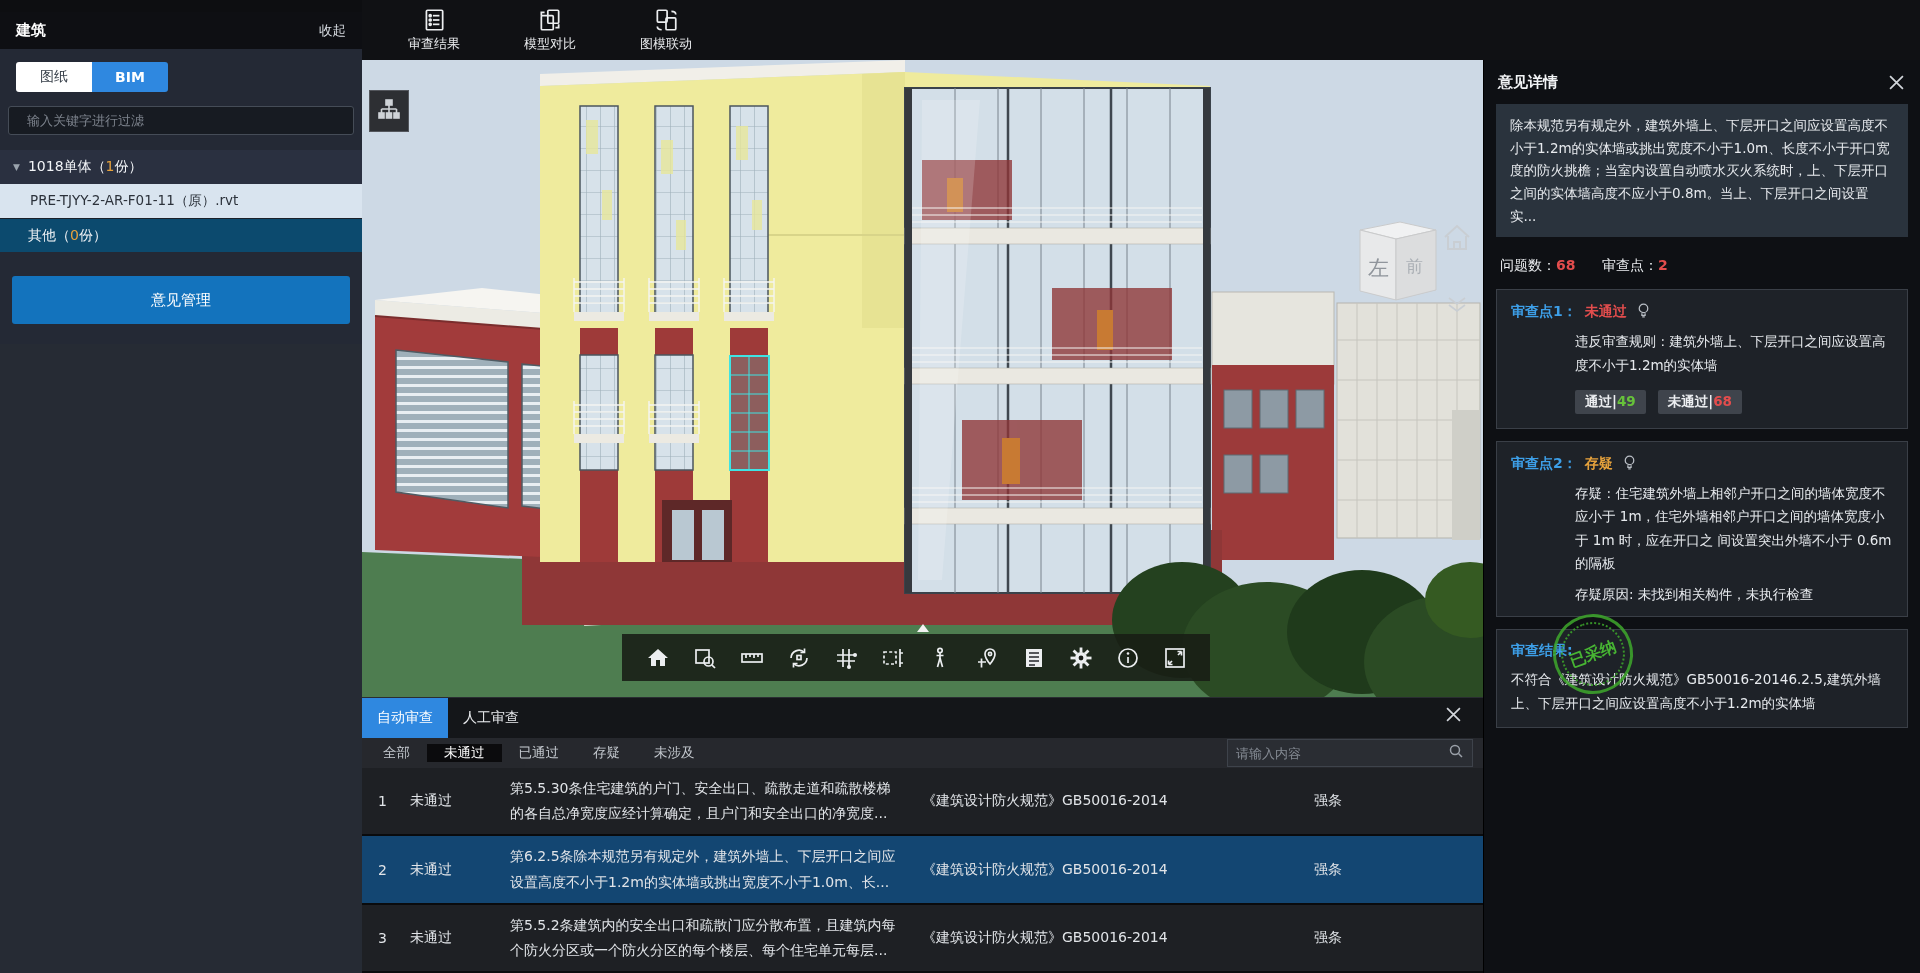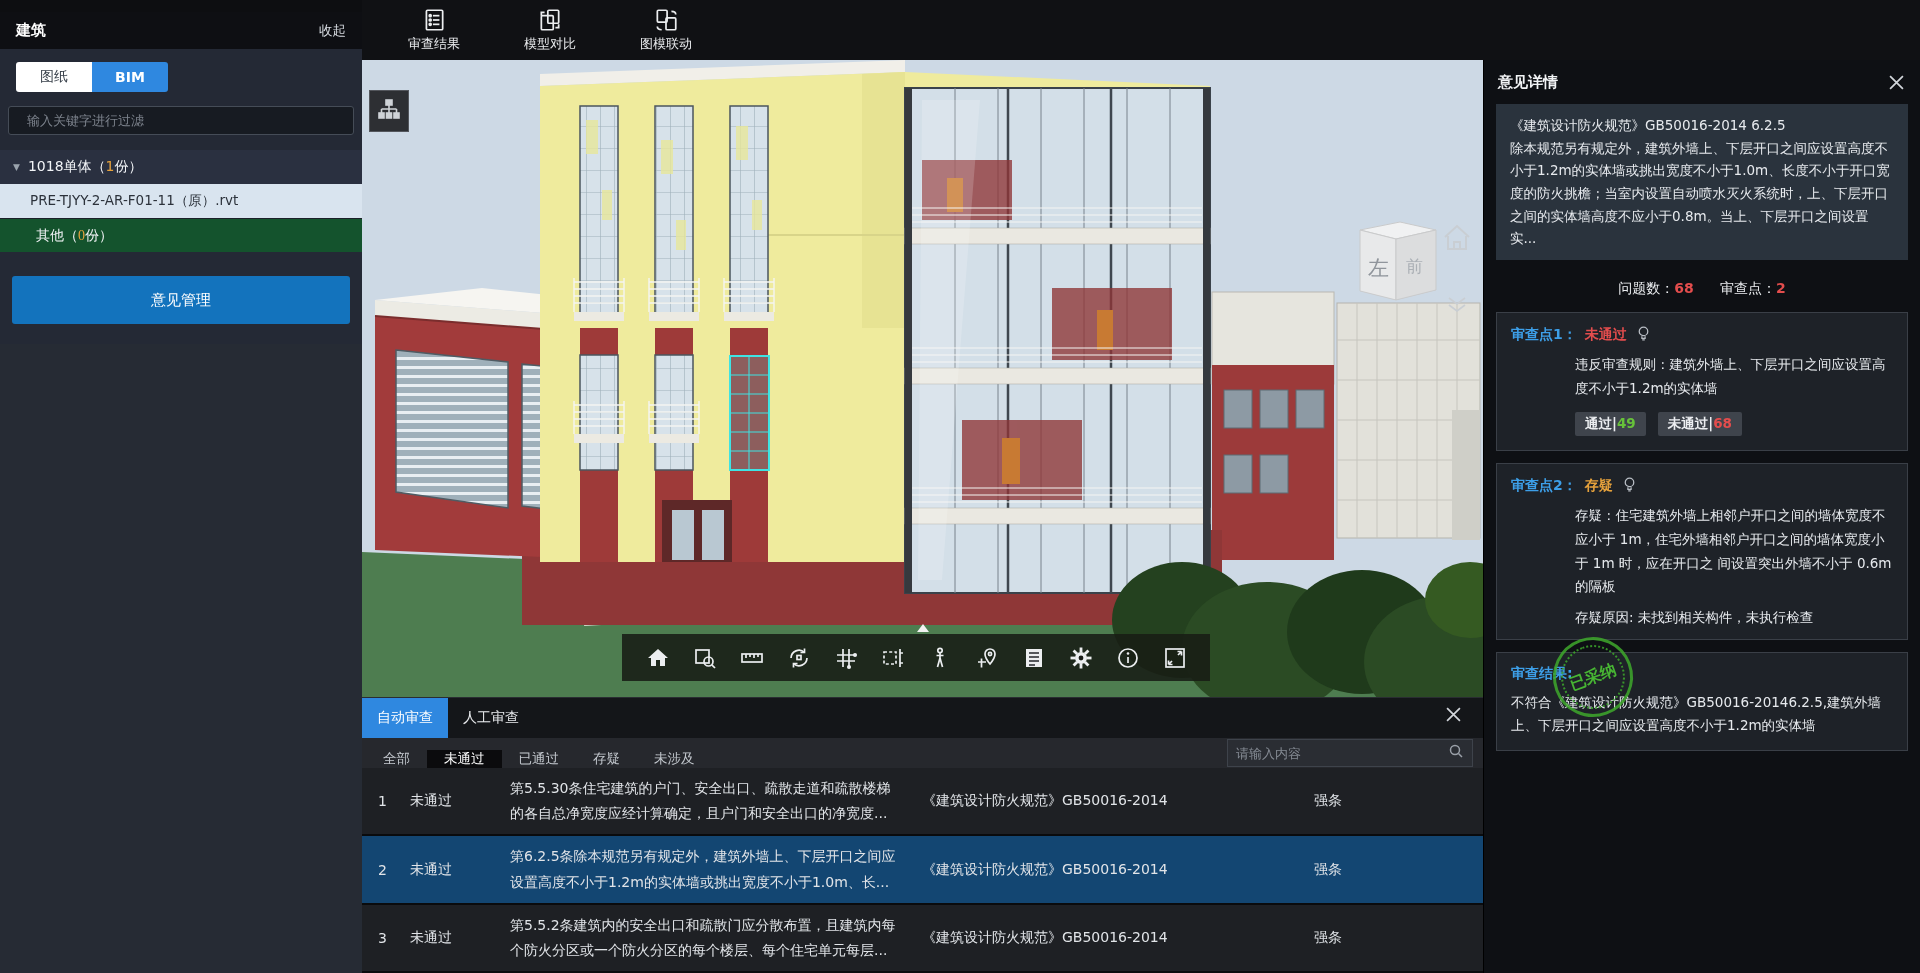--- a/index.html
+++ b/index.html
@@ -15,21 +15,21 @@
   .sb-tabs { display:flex; margin:13px 16px 0; }
   .sb-tab { height:30px; width:76px; display:flex; align-items:center; justify-content:center; font-size:14px; cursor:pointer; }
   .sb-tab.white { background:#ffffff; color:#38404a; border-radius:3px 0 0 3px; }
   .sb-tab.blue { background:#2f88e0; color:#fff; border-radius:0 3px 3px 0; font-weight:bold; }
   .sb-search { margin:14px 8px 0; height:29px; background:#171b22; border:1px solid #454c57; border-radius:3px; color:#c7ccd3; font-size:13px; padding:0 18px; outline:none; width:346px; font-family:inherit; }
   .sb-search::placeholder { color:#7c828c; }
   .tree-group { margin-top:15px; height:34px; display:flex; align-items:center; padding-left:13px; background:#2a3040; color:#f2f4f7; font-size:14px; cursor:pointer; }
   .tree-caret { color:#9aa3ad; font-size:9px; margin-right:8px; }
   .tree-count { color:#e6a23c; }
   .tree-file { height:34px; display:flex; align-items:center; padding-left:30px; background:#d9e4ef; color:#2c323b; font-size:13.5px; cursor:pointer; }
-  .tree-group2 { height:34px; display:flex; align-items:center; padding-left:36px; background:#14532d; color:#f2f4f7; font-size:14px; cursor:pointer; border-top:1px solid #1b2029;font-family:Liberation Serif, serif; }
+  .tree-group2 { height:34px; display:flex; align-items:center; padding-left:28px; background:#0c4a6e; color:#f2f4f7; font-size:14px; cursor:pointer; border-top:1px solid #1b2029; }
   .sb-btn { margin:24px 12px 0; height:48px; background:#1373bd; border:none; border-radius:3px; color:#fff; font-size:15px; cursor:pointer; font-family:inherit; }
   .sb-fill { flex:1; background:#262b34; margin-top:20px; }
 
   
   .top-toolbar { position:absolute; left:362px; top:0; width:1558px; height:60px; background:#101114; display:flex; align-items:center; padding-left:30px; gap:32px; }
   .tool-btn { width:84px; display:flex; flex-direction:column; align-items:center; gap:2px; cursor:pointer; }
   .tool-btn svg { display:block; }
   .tool-label { color:#e9ebee; font-size:13px; }
 
   
@@ -39,21 +39,21 @@
   .viewer-toolbar { position:absolute; left:260px; bottom:16px; width:588px; height:47px; background:rgba(24,28,21,0.88); display:flex; align-items:center; justify-content:space-around; padding:0 12px; }
   .vt-icon { width:26px; height:26px; display:flex; align-items:center; justify-content:center; cursor:pointer; }
   .vt-caret { position:absolute; top:-10px; left:295px; width:0; height:0; border-left:6px solid transparent; border-right:6px solid transparent; border-bottom:8px solid #f2f2f2; }
 
   
   .right-panel { position:absolute; left:1483px; top:60px; width:437px; height:913px; background:#0e1014; border-left:1px solid #000; }
   .rp-header { height:44px; display:flex; align-items:center; justify-content:space-between; padding:0 16px 0 14px; }
   .rp-title { color:#f1f3f5; font-size:15px; font-weight:bold; }
   .rp-close { cursor:pointer; display:flex; }
   .rp-card { margin:0 12px 10px; background:#2a333d; padding:10px 14px; color:#e7eaee; font-size:13.5px; line-height:1.68; }
-  .rp-stats { margin:20px 16px 14px; text-align:center; color:#eceef1; font-size:14px; }
+  .rp-stats { margin:20px 16px 14px; text-align:left; color:#eceef1; font-size:14px; }
   .rp-stats b { color:#e34d4d; font-weight:bold; }
   .rp-stats .gap { display:inline-block; width:22px; }
   .point-card { margin:0 12px 12px; background:#1e2228; border:1px solid #3a3f47; padding:12px 14px; }
   .pc-head { display:flex; align-items:center; gap:8px; font-size:14px; font-weight:bold; }
   .pc-label { color:#3d9fe8; }
   .st-fail { color:#e34d4d; }
   .st-doubt { color:#e6a23c; }
   .pc-body { margin:8px 0 0 64px; color:#e7eaee; font-size:13.5px; line-height:1.75; }
   .pc-reason { margin:10px 0 0 64px; color:#e7eaee; font-size:13.5px; }
   .pc-badges { margin:12px 0 2px 64px; display:flex; gap:12px; }
@@ -62,21 +62,21 @@
   .result-card { position:relative; }
   .stamp { position:absolute; left:56px; top:-16px; width:80px; height:80px; border:3px solid rgba(62,168,44,.85); border-radius:50%; display:flex; align-items:center; justify-content:center; transform:rotate(-20deg); pointer-events:none; }
   .stamp-inner { width:64px; height:64px; border:2px dotted rgba(62,168,44,.85); border-radius:50%; display:flex; align-items:center; justify-content:center; color:rgba(74,190,52,.95); font-size:16px; font-weight:bold; }
 
   
   .bottom-panel { position:absolute; left:362px; top:697px; width:1121px; height:276px; background:#141619; border-top:1px solid #2a2d32; }
   .bp-tabs { height:40px; display:flex; align-items:stretch; position:relative; }
   .bp-tab { display:flex; align-items:center; padding:0 15px; font-size:14px; color:#e9ebee; cursor:pointer; }
   .bp-tab.active { background:#2f88e0; color:#ffffff; }
   .bp-close { position:absolute; right:22px; top:9px; cursor:pointer; display:flex; }
-  .bp-filters { height:30px; background:#26282d; display:flex; align-items:flex-end; padding-left:4px; position:relative; }
+  .bp-filters { height:30px; background:#26282d; display:flex; align-items:center; padding-left:4px; position:relative; }
   .bp-filter { display:flex; align-items:center; padding:0 17px; font-size:13.5px; color:#c3c8ce; cursor:pointer; }
   .bp-filter.active { background:#0b0b0d; color:#fff; }
   .bp-search { position:absolute; right:10px; top:1px; width:246px; height:28px; background:#2a2d33; border:1px solid #3e434b; display:flex; align-items:center; padding:0 8px; }
   .bp-search input { flex:1; background:transparent; border:none; outline:none; color:#c7ccd3; font-size:13px; font-family:inherit; }
   .bp-search input::placeholder { color:#858b94; }
   .bp-table { position:absolute; left:0; right:0; top:70px; bottom:0; overflow:hidden; }
   .bp-row { display:flex; align-items:center; border-bottom:2px solid #0a0b0d; background:#1e2024; color:#e1e4e8; font-size:14px; cursor:pointer; min-height:62px; }
   .bp-row.selected { background:#134672; }
   .col-no { width:48px; padding-left:16px; flex:0 0 auto; }
   .col-status { width:100px; flex:0 0 auto; }
@@ -399,21 +399,20 @@
   <div class="right-panel">
     <div class="rp-header">
       <span class="rp-title">意见详情</span>
       <span class="rp-close">
         <svg width="15" height="15" viewBox="0 0 14 14" stroke="#d2d6db" stroke-width="1.6">
             <path d="M1 1l12 12M13 1L1 13"></path>
           </svg>
       </span>
     </div>
     <div class="rp-card">
-      <div>《建筑设计防火规范》GB50016-2014 6.2.5</div>
       <div>除本规范另有规定外，建筑外墙上、下层开口之间应设置高度不小于1.2m的实体墙或挑出宽度不小于1.0m、长度不小于开口宽度的防火挑檐；当室内设置自动喷水灭火系统时，上、下层开口之间的实体墙高度不应小于0.8m。当上、下层开口之间设置实...</div>
     </div>
     <div class="rp-stats">
       <span>问题数：</span><b>68</b><span class="gap"></span>
       <span>审查点：</span><b>2</b>
     </div>
 
     <div class="point-card">
       <div class="pc-head">
         <span class="pc-label">审查点1：</span>

